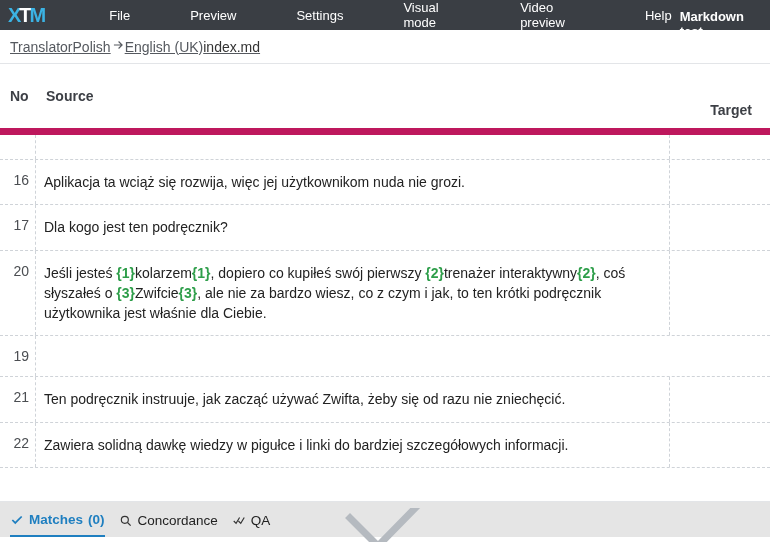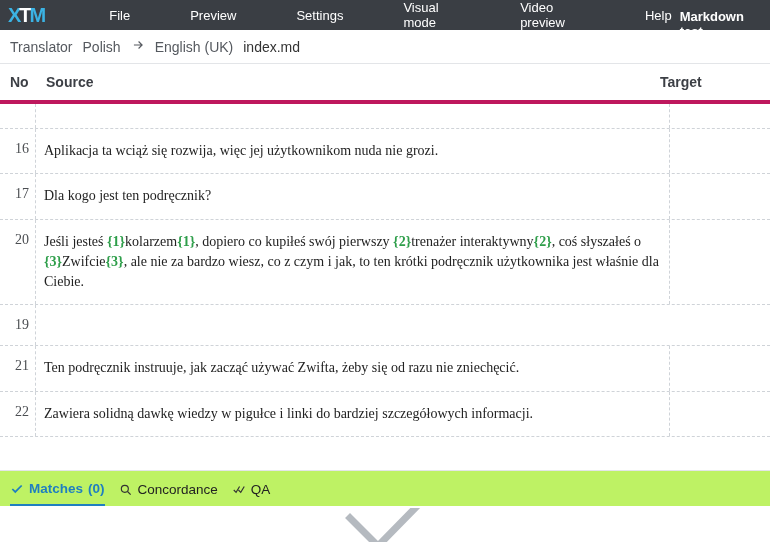--- a/index.html
+++ b/index.html
@@ -9,41 +9,41 @@
   .menubar { display: flex; align-items: center; background: #3a3e44; color: #fff; height: 30px; padding: 0 8px; font-size: 13px; }
   .logo { font-weight: 900; letter-spacing: -1px; font-size: 20px; margin-right: 12px; display: flex; align-items: center; }
   .logo .x1 { color: #3bb3e4; }
   .logo .t  { color: #fff; margin: 0 -1px; }
   .logo .m  { color: #3bb3e4; }
   .menubar .menu-item { padding: 0 8px; cursor: pointer; margin-left: 44px; }
   .menubar .spacer { flex: 1; }
   .menubar .proj { padding-right: 10px; font-weight: 600; margin-top: 18px; }
 
   
-  .context { display: flex; align-items: center; gap: 10px; padding: 8px 10px; border-bottom: 1px solid #e3e5e8; color: #55595f; font-size: 14px; }
+  .context { display: flex; align-items: center; padding: 8px 10px; border-bottom: 1px solid #e3e5e8; color: #55595f; font-size: 14px; text-decoration: underline; }
   .context .arrow { color: #55595f; }
   .context .file { color: #333; }
 
   
-  .cols { display: flex; align-items: center; padding: 10px 10px; font-weight: 700; color: #3c3f45; border-bottom: 4px solid #be185d; font-size: 14px; }
+  .cols { display: flex; align-items: center; padding: 10px 10px; font-weight: 700; color: #3c3f45; border-bottom: 7px solid #be185d; font-size: 14px; }
   .col-no { width: 36px; }
   .col-src { flex: 1; }
-  .col-tgt { width: 100px; padding-right: 8px; }
+  .col-tgt { width: 100px; text-align: right; padding-right: 8px; margin-top: 28px; }
 
   
   .segments { height: 366px; overflow: hidden; }
-  .seg-row { display: flex; border-bottom: 1px dashed #cfd3d8; font-family: Liberation Serif, serif; }
+  .seg-row { display: flex; border-bottom: 1px dashed #cfd3d8; }
   .seg-no { width: 36px; text-align: right; padding: 12px 6px 12px 0; color: #4b4e52; font-size: 14px; border-right: 1px dashed #cfd3d8; }
   .seg-src { flex: 1; padding: 12px 8px; color: #222; line-height: 1.45; border-right: 1px dashed #cfd3d8; }
   .seg-tgt { width: 100px; padding: 12px 8px; }
   .seg-row.spacer-row .seg-src { min-height: 22px; }
   .tag { color: #2e9e4a; font-weight: 700; }
 
   
-  .footer { border-top: 1px solid #e3e5e8; padding: 10px 10px 0 10px; display: flex; align-items: center; gap: 14px; background:#bef264; }
+  .footer { border-top: 1px solid #e3e5e8; padding: 10px 10px 0 10px; display: flex; align-items: center; gap: 14px; background:#e5e5e5; }
   .tab { display: inline-flex; align-items: center; gap: 5px; font-size: 13.5px; color: #222; cursor: pointer; padding-bottom: 8px; }
   .tab.active { color: #1f7fc0; border-bottom: 2px solid #1f7fc0; font-weight: 600; }
   .tab .count { color: #1f7fc0; }
   .ico { width: 14px; height: 14px; display: inline-block; }
 
   .big-check { position: absolute; left: 50%; top: 508px; transform: translate(-50%, 0); color: #9ca2a9; }
 </style>
 </head>
 <body>
 

